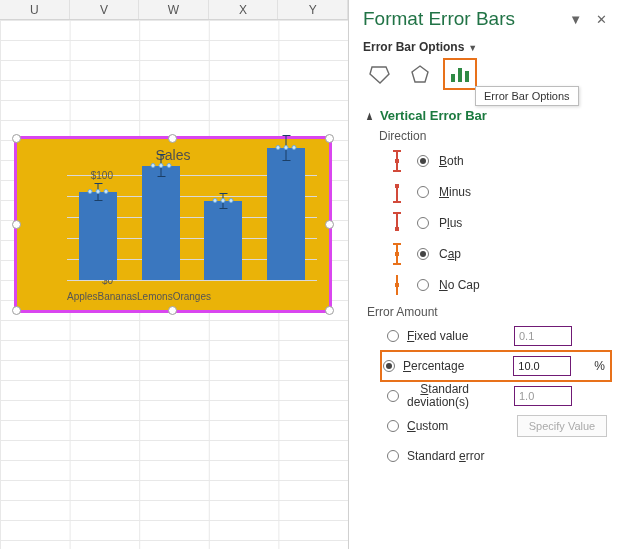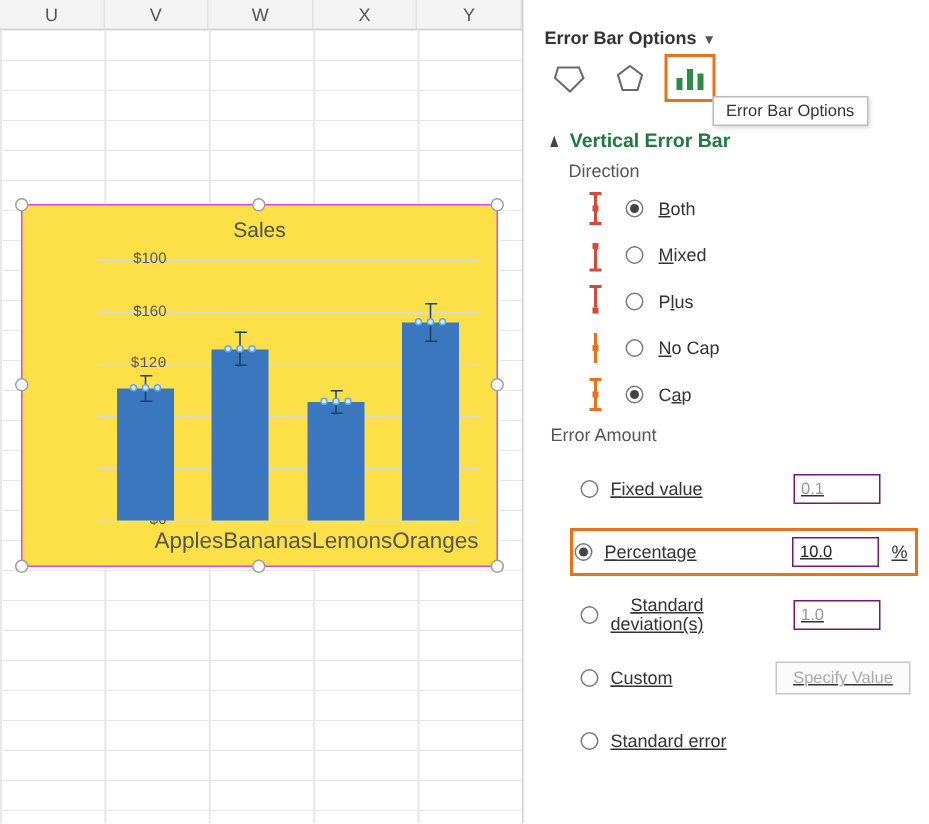--- a/index.html
+++ b/index.html
@@ -40,23 +40,23 @@
     left: 0; top: 20px; right: 0; bottom: 0;
     background-image:
       linear-gradient(to right, #e8e8e8 1px, transparent 1px),
       linear-gradient(to bottom, #e8e8e8 1px, transparent 1px);
     background-size: 69.6px 20px;
   }
   
   .chartobj {
     position: absolute;
     left: 14px; top: 136px;
-    width: 318px; height: 242px;
-    background: #fde047;
-    border: 1px solid #d946ef;
+    width: 318px; height: 177px;
+    background: #eab308;
+    border: 3px solid #d946ef;
   }
   .sel-handle {
     position: absolute;
     width: 9px; height: 9px;
     background: #fff;
     border: 1px solid #9e9e9e;
     border-radius: 50%;
   }
   .h-tl{left:-5px;top:-5px}.h-tm{left:calc(50% - 5px);top:-5px}.h-tr{right:-5px;top:-5px}
   .h-ml{left:-5px;top:calc(50% - 5px)}.h-mr{right:-5px;top:calc(50% - 5px)}
@@ -69,21 +69,21 @@
   .plot .hgrid { position:absolute; left:0; right:0; border-top:1px solid #d9d9d9; }
   .ylab { position:absolute; right: calc(100% - 46px); transform: translateY(-50%); font-size:10px; color:#555; }
   .bars { position:absolute; left:0; right:0; top:0; bottom:0; display:flex; justify-content:space-around; align-items:flex-end; }
   .barwrap { width:38px; position:relative; display:flex; justify-content:center; }
   .bar { width:38px; background:#3a77bf; position:relative; }
   .errbar { position:absolute; left:50%; width:0; border-left:1px solid #1b3f66; transform:translateX(-0.5px); }
   .errbar::before,.errbar::after{content:"";position:absolute;left:-4px;width:8px;border-top:1px solid #1b3f66;}
   .errbar::before{top:0}.errbar::after{bottom:0}
   .pts { position:absolute; left:50%; top:-3px; transform:translateX(-50%); display:flex; gap:3px; }
   .pt { width:5px;height:5px;border-radius:50%;background:#cfe6f7;border:1px solid #6aa9dd; }
-  .xlabels { position:absolute; left:50px; right:12px; bottom:8px; display:flex; justify-content:flex-end; font-size:15px; color:#555; }
+  .xlabels { position:absolute; left:50px; right:12px; bottom:8px; display:flex; justify-content:flex-start; font-size:10px; color:#555; }
 
   
   .pane {
     position:absolute;
     left: 348px; top:0; right:0; bottom:0;
     border-left:1px solid #d0d0d0;
     background:#fff;
     padding: 8px 12px 0 14px;
   }
   .pane-hdr { display:flex; align-items:center; justify-content:space-between; }
@@ -105,21 +105,21 @@
   }
   .section-title { margin-top:22px; color:#1b7a3f; font-weight:bold; font-size:13px; }
   .section-title .tri { display:inline-block; transform:scaleX(.7); margin-right:4px; color:#444; }
   .grouplabel { margin:6px 0 4px 16px; color:#555; }
   .optrow { display:flex; align-items:center; margin:3px 0 3px 24px; gap:10px; min-height:28px; }
   .optrow .glyph { width:20px; display:flex; justify-content:center; }
   .radio { width:12px;height:12px;border:1px solid #7a7a7a;border-radius:50%;display:inline-flex;align-items:center;justify-content:center;flex:0 0 auto; }
   .radio.on::after{content:"";width:6px;height:6px;border-radius:50%;background:#444;}
   .optlabel { color:#333;text-align:right; }
   .optlabel u { text-decoration:underline; }
-  .amount-row { display:flex; align-items:center; margin:16px 0 4px 24px; gap:8px; min-height:26px;text-decoration:underline; }
+  .amount-row { display:flex; align-items:center; margin:4px 0 4px 24px; gap:23px; min-height:26px; }
   .amount-row .lab { flex:1; display:flex; align-items:center; gap:8px; }
   .numbox { width:58px; height:20px; border:1px solid #701a75; font-size:11px; padding:0 4px; line-height:18px; text-align:left; color:#999; background:#fff; }
   .numbox.active { color:#222; }
   .pct-row { outline:2px solid #e8711a; outline-offset:1px; padding:2px 4px 2px 0; margin-left:20px; margin-right:-2px; }
   .specbtn { width:90px;height:22px;border:1px solid #c8c8c8;color:#aaa;font-size:11px;display:flex;align-items:center;justify-content:center;background:#fbfbfb; }
 </style>
 </head>
 <body>
 
 <div class="sheet">
@@ -202,20 +202,27 @@
     <div class="xlabels" id="xlabels">
         <div>Apples</div>
         <div>Bananas</div>
         <div>Lemons</div>
         <div>Oranges</div>
       </div>
   </div>
 </div>
 
 <div class="pane">
+  <div class="pane-hdr">
+    <div class="pane-title">Format Error Bars</div>
+    <div class="hdr-icons">
+      <span>▼</span>
+      <span>✕</span>
+    </div>
+  </div>
 
   <div class="subhdr">
     <span>Error Bar Options</span><span class="dd">▼</span>
   </div>
 
   <div class="iconrow">
     <div class="picon">
       <svg width="22" height="20">
           <polygon points="3,3 17,3 20,10 11,19 1,10" fill="none" stroke="#6a6a6a" stroke-width="1.4"></polygon>
         </svg>
@@ -254,55 +261,55 @@
   </div>
   <div class="optrow">
     <span class="glyph">
       <svg width="12" height="24">
           <rect x="4" y="4" width="4" height="4" fill="#d24a3a"></rect>
           <line x1="6" y1="8" x2="6" y2="22" stroke="#d24a3a" stroke-width="2"></line>
           <line x1="2" y1="22" x2="10" y2="22" stroke="#d24a3a" stroke-width="2"></line>
         </svg>
     </span>
     <span class="radio"></span>
-    <span class="optlabel"><u>M</u><span>ixed</span></span>
+    <span class="optlabel"><u>M</u><span>inus</span></span>
   </div>
   <div class="optrow">
     <span class="glyph">
       <svg width="12" height="24">
           <line x1="2" y1="2" x2="10" y2="2" stroke="#d24a3a" stroke-width="2"></line>
           <line x1="6" y1="2" x2="6" y2="16" stroke="#d24a3a" stroke-width="2"></line>
           <rect x="4" y="16" width="4" height="4" fill="#d24a3a"></rect>
         </svg>
     </span>
     <span class="radio"></span>
     <span class="optlabel">P<u>l</u><span>us</span></span>
   </div>
 
-  <div class="optrow">
-    <span class="glyph">
-      <svg width="12" height="24">
-          <line x1="6" y1="2" x2="6" y2="22" stroke="#e8711a" stroke-width="2"></line>
-          <rect x="4" y="10" width="4" height="4" fill="#e8711a"></rect>
-        </svg>
-    </span>
-    <span class="radio"></span>
-    <span class="optlabel"><u>N</u><span>o Cap</span></span>
-  </div>
   <div class="optrow">
     <span class="glyph">
       <svg width="12" height="24">
           <line x1="6" y1="2" x2="6" y2="22" stroke="#e8711a" stroke-width="2"></line>
           <line x1="2" y1="2" x2="10" y2="2" stroke="#e8711a" stroke-width="2"></line>
           <line x1="2" y1="22" x2="10" y2="22" stroke="#e8711a" stroke-width="2"></line>
           <rect x="4" y="10" width="4" height="4" fill="#e8711a"></rect>
         </svg>
     </span>
     <span class="radio on"></span>
     <span class="optlabel">C<u>a</u><span>p</span></span>
+  </div>
+  <div class="optrow">
+    <span class="glyph">
+      <svg width="12" height="24">
+          <line x1="6" y1="2" x2="6" y2="22" stroke="#e8711a" stroke-width="2"></line>
+          <rect x="4" y="10" width="4" height="4" fill="#e8711a"></rect>
+        </svg>
+    </span>
+    <span class="radio"></span>
+    <span class="optlabel"><u>N</u><span>o Cap</span></span>
   </div>
 
   <div class="grouplabel" style="margin-left:4px;">Error Amount</div>
 
   <div class="amount-row">
     <div class="lab">
         <span class="radio"></span>
       <span class="optlabel"><u>F</u><span>ixed value</span></span>
       </div>
     <div class="numbox">0.1</div>

